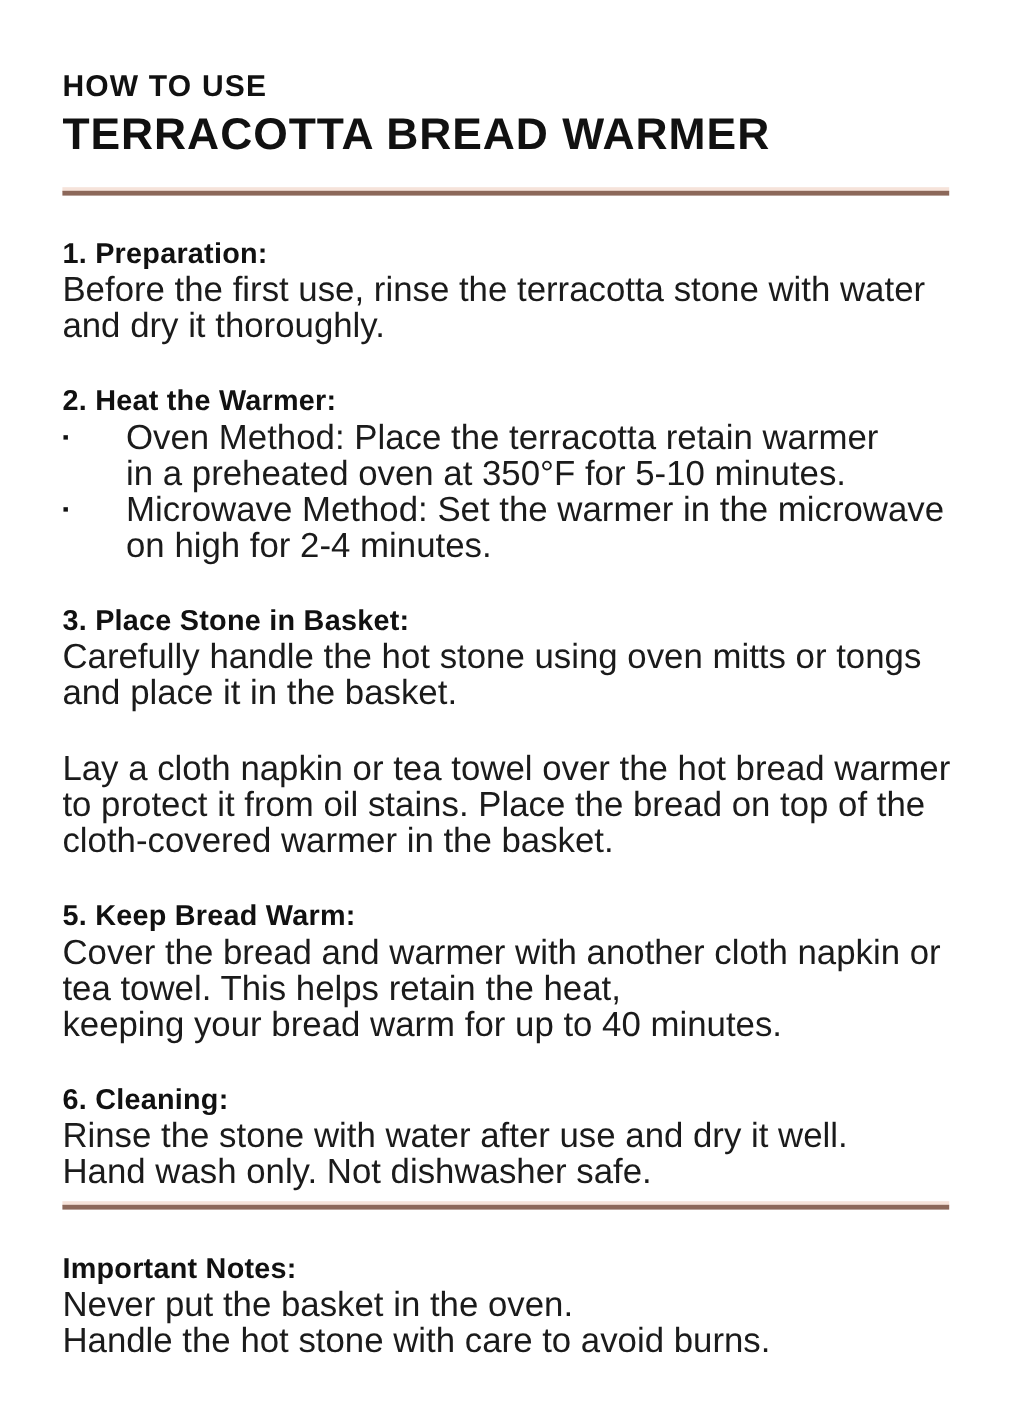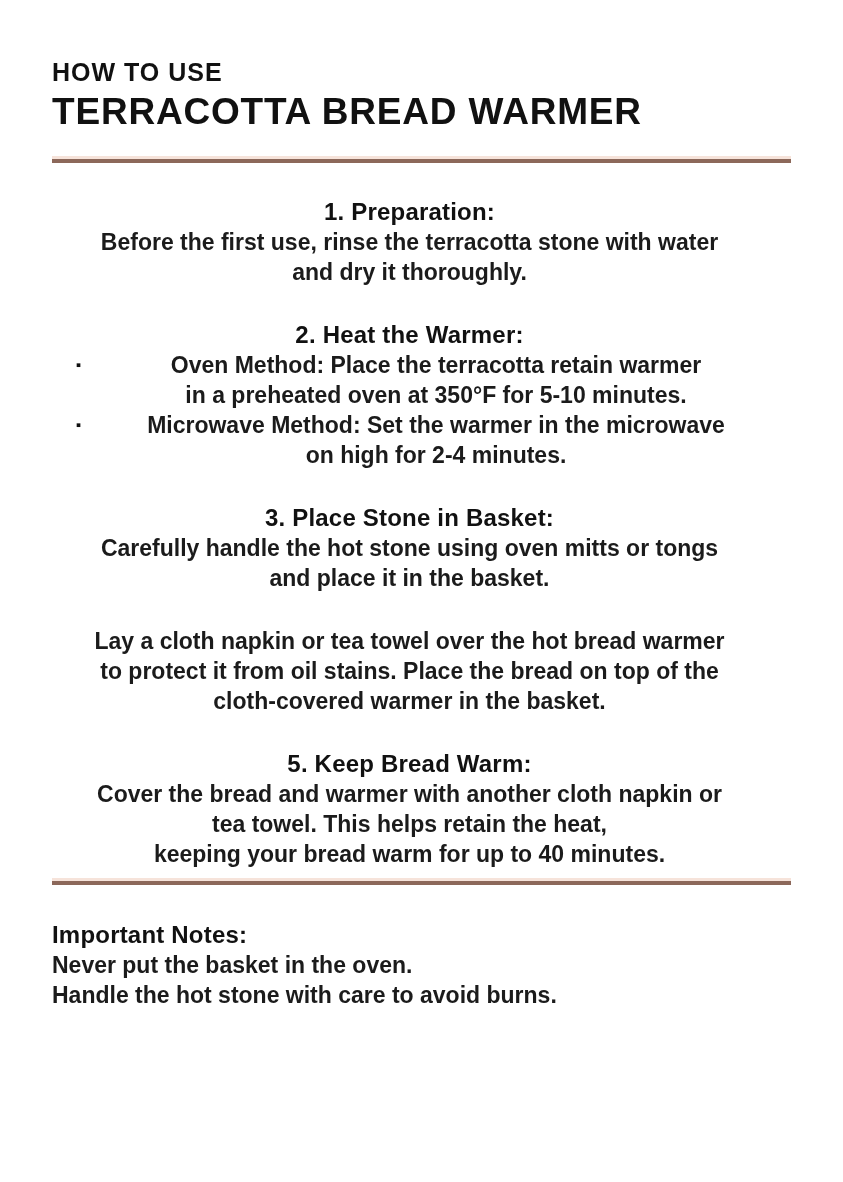--- a/index.html
+++ b/index.html
@@ -22,27 +22,27 @@
     letter-spacing:0.8px;color:var(--heading);margin-top:5px;
   }
   .rule{
     height:4px;background:var(--divider);
     box-shadow:0 -3px 0 var(--divider-halo);
     border:none;width:739px;
   }
   .rule-top{margin-top:26px;}
   .rule-bottom{margin-top:12px;}
 
-  .sections{margin-top:34px;text-align:center;}
+  .sections{margin-top:34px;}
   .section + .section{margin-top:33px;}
   .sec-heading{
     font-size:24px;line-height:30px;font-weight:700;
     color:var(--heading);letter-spacing:0.2px;
   }
-  .line{font-size:23px;line-height:30px;white-space:nowrap;font-weight:bold;}
+  .line{font-size:29px;line-height:30px;white-space:nowrap;}
 
   .bullet-row{display:flex;align-items:flex-start;}
   .bullet{
     width:53px;flex:0 0 53px;font-size:15px;line-height:30px;
     color:var(--heading);
   }
   .bullet-text{flex:1;}
 
   .notes{margin-top:35px;}
 </style>
@@ -93,20 +93,25 @@
       <div class="line">cloth-covered warmer in the basket.</div>
     </div>
 
     <div class="section">
       <div class="sec-heading">5. Keep Bread Warm:</div>
       <div class="line">Cover the bread and warmer with another cloth napkin or</div>
       <div class="line">tea towel. This helps retain the heat,</div>
       <div class="line">keeping your bread warm for up to 40 minutes.</div>
     </div>
 
+    <div class="section">
+      <div class="sec-heading">6. Cleaning:</div>
+      <div class="line">Rinse the stone with water after use and dry it well.</div>
+      <div class="line">Hand wash only. Not dishwasher safe.</div>
+    </div>
 
   </div>
 
   <div class="rule rule-bottom"></div>
 
   <div class="section notes">
     <div class="sec-heading">Important Notes:</div>
     <div class="line">Never put the basket in the oven.</div>
     <div class="line">Handle the hot stone with care to avoid burns.</div>
   </div>

